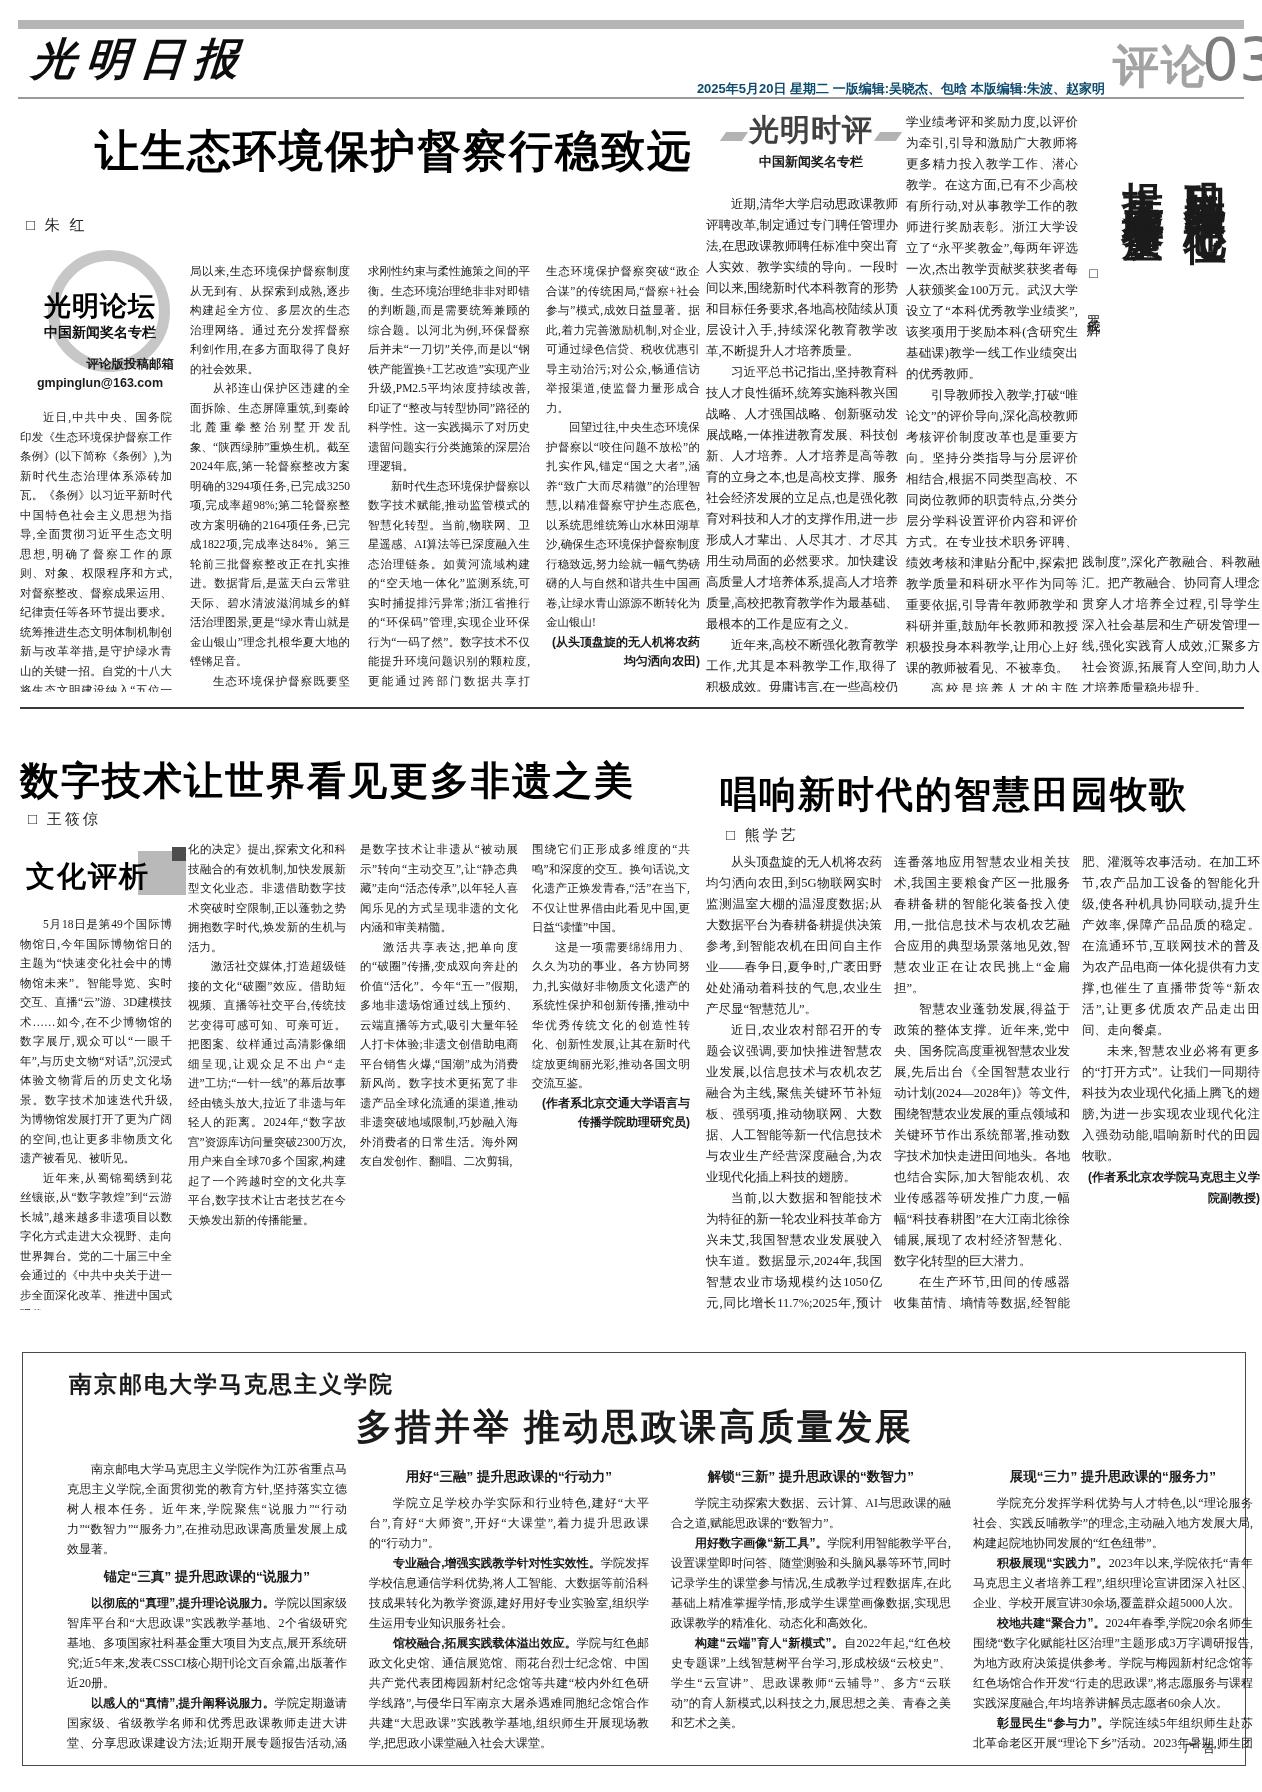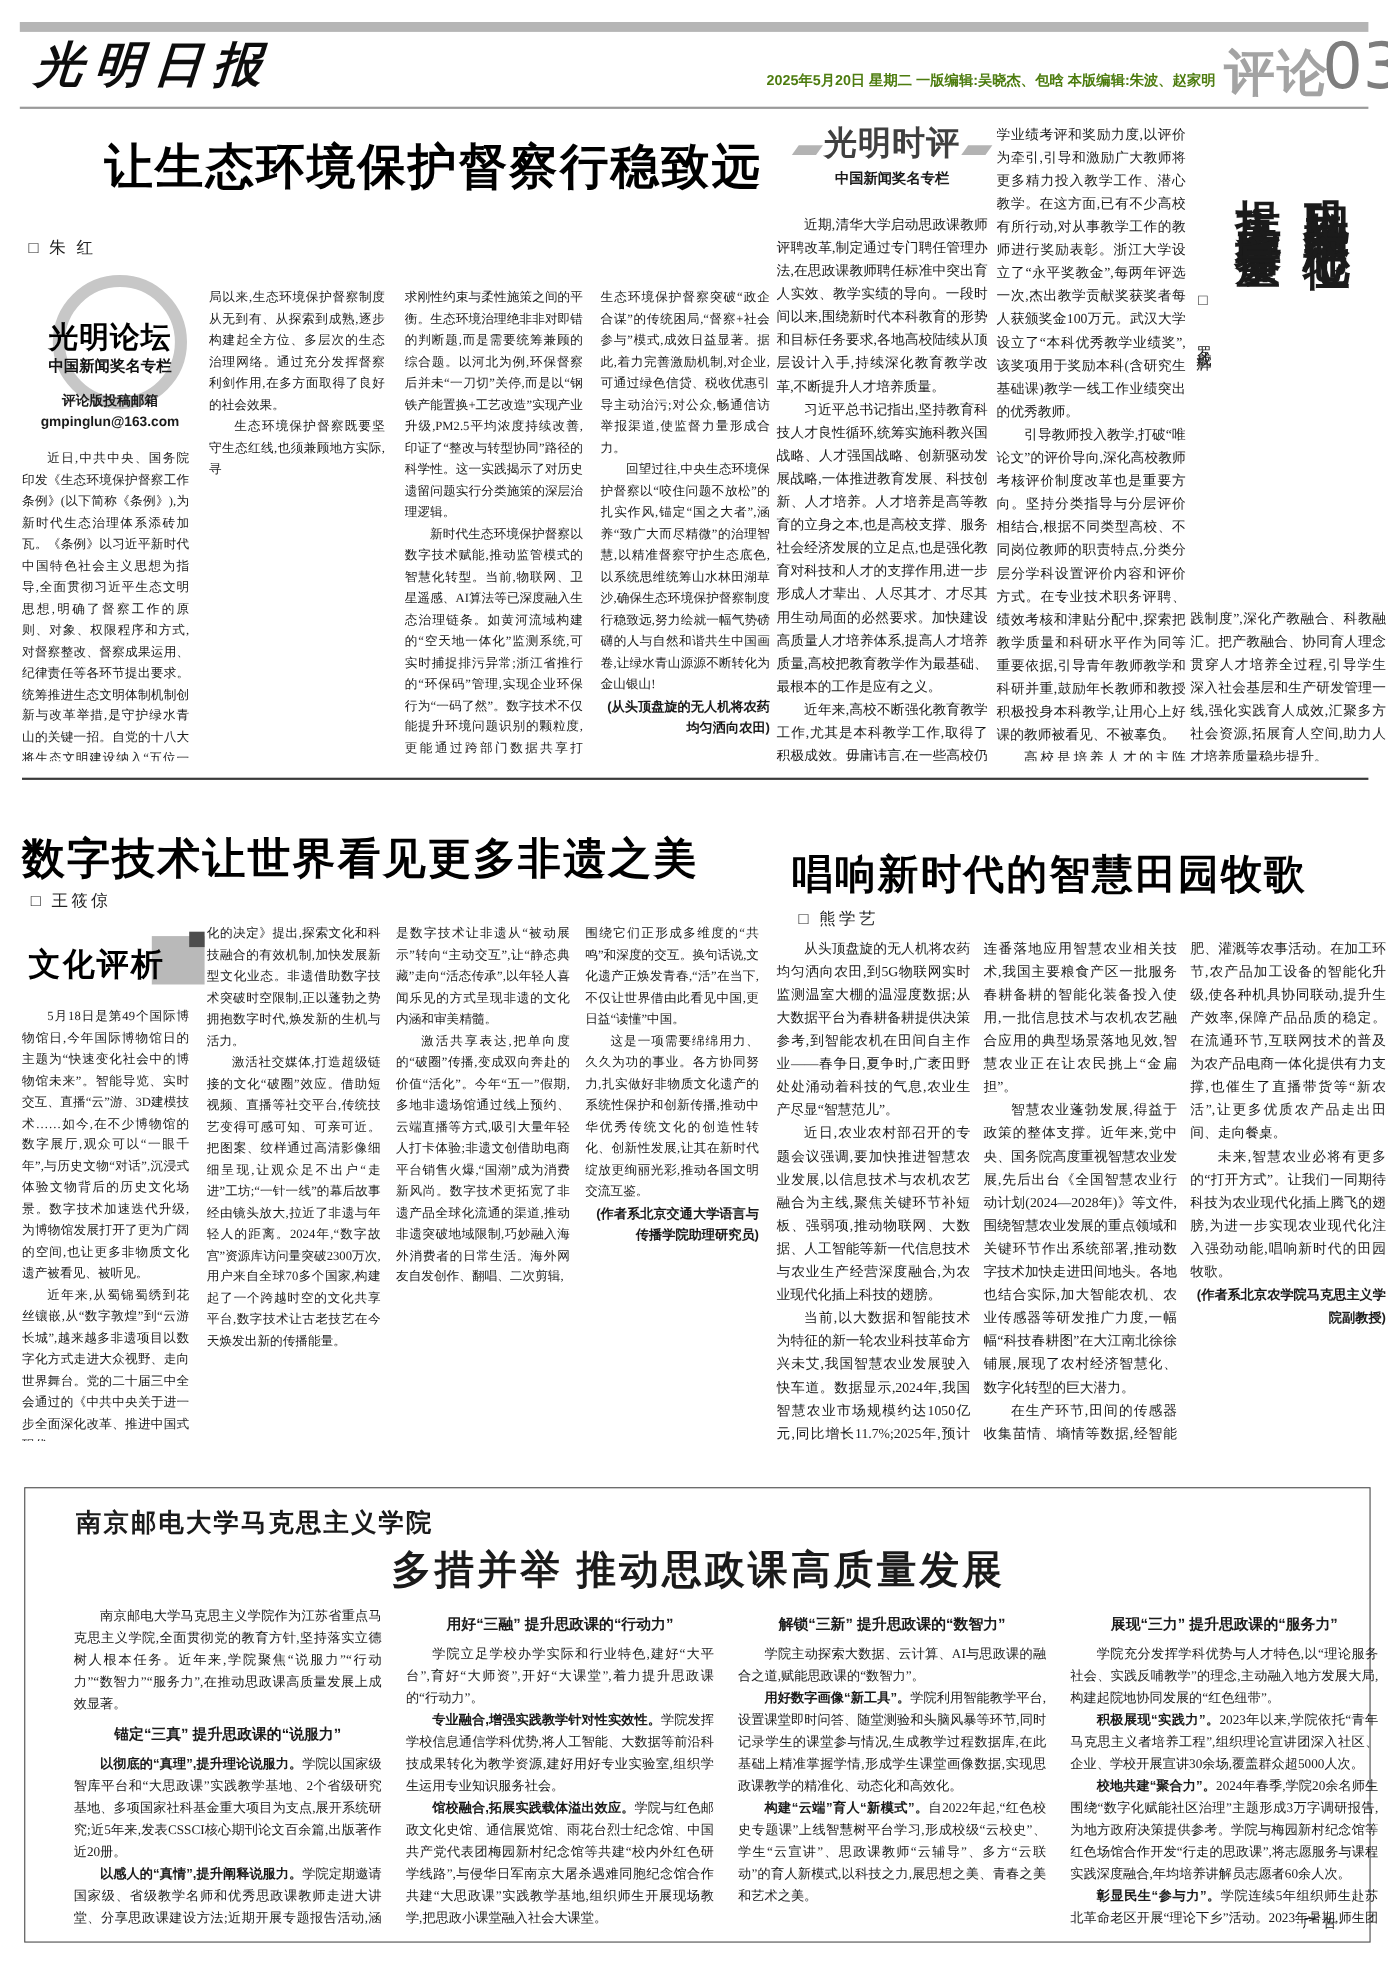--- a/index.html
+++ b/index.html
@@ -3,22 +3,22 @@
 <meta charset="utf-8">
 <style>
   html,body{margin:0;padding:0;background:#f2f2f2;}
   #page{position:relative;width:1262px;height:1792px;background:#ffffff;overflow:hidden;
         font-family:"Liberation Serif",serif;color:#1b1b1b;}
   .abs{position:absolute;}
   
   #topbar{left:18px;top:20px;width:1226px;height:9px;background:#b5b5b5;}
   #masthead{left:32px;top:30px;font-size:44px;font-weight:bold;font-style:italic;
             letter-spacing:10px;color:#0d0d0d;font-family:"DejaVu Serif",serif;transform:skewX(-4deg);}
-  #dateline{left:560px;top:64px;width:545px;text-align:right;font-family:"Liberation Sans",sans-serif;
-            font-size:13px;font-weight:bold;color:#4d7c0f;}
+  #dateline{left:560px;top:80px;width:545px;text-align:right;font-family:"Liberation Sans",sans-serif;
+            font-size:13px;font-weight:bold;color:#0c4a6e;}
   #section-name{left:1113px;top:36px;font-size:46px;font-weight:900;color:#a3a3a3;
                 font-family:"Liberation Sans",sans-serif;letter-spacing:2px;}
   #page-num{left:1202px;top:26px;font-size:58px;font-weight:400;color:#7e7e7e;
             font-family:"DejaVu Sans",sans-serif;}
   #header-rule{left:18px;top:97px;width:1226px;height:2px;background:#9a9a9a;}
   
   .headline{font-weight:900;color:#000;letter-spacing:2px;font-family:"Liberation Serif",serif;white-space:nowrap;}
   .byline{font-size:15px;color:#222;letter-spacing:3px;}
   
   .col{position:absolute;text-align:justify;overflow:hidden;}
@@ -35,21 +35,21 @@
                 font-weight:bold;font-size:13.5px;margin:8px 0 6px 0;}
   
   #luntan{left:26px;top:244px;width:148px;height:158px;text-align:center;}
   #luntan-ring{position:absolute;left:22px;top:6px;width:100px;height:100px;border:11px solid #c7c7c7;
                border-radius:50%;}
   #luntan-title{position:absolute;left:0;top:44px;width:148px;font-size:27px;font-weight:900;
                 color:#000000;font-family:"Liberation Sans",sans-serif;letter-spacing:1px;}
   #luntan-sub{position:absolute;left:0;top:80px;width:148px;font-size:14px;font-weight:bold;
               font-family:"Liberation Sans",sans-serif;color:#111;}
   #luntan-maillabel{position:absolute;left:0;top:112px;width:148px;font-size:12.5px;font-weight:bold;
-                    font-family:"Liberation Sans",sans-serif;}
+                    font-family:"Liberation Sans",sans-serif;text-align:right;}
   #luntan-mail{position:absolute;left:0;top:132px;width:148px;font-size:12.5px;font-weight:bold;
                font-family:"Liberation Sans",sans-serif;}
   
   #shiping{left:716px;top:110px;width:190px;height:72px;text-align:center;}
   #shiping-title{font-size:30px;font-weight:900;color:#404040;font-family:"Liberation Sans",sans-serif;
                  letter-spacing:1px;display:inline-block;}
   #shiping-sub{font-size:13px;font-weight:bold;font-family:"Liberation Sans",sans-serif;margin-top:2px;}
   .slash{display:inline-block;width:22px;height:9px;background:#b3b3b3;transform:skewX(-35deg);
          vertical-align:middle;margin:0 4px;}
   
@@ -95,20 +95,21 @@
     <div id="luntan-sub">中国新闻奖名专栏</div>
     <div id="luntan-maillabel">评论版投稿邮箱</div>
     <div id="luntan-mail">gmpinglun@163.com</div>
   </div>
 
   <div class="col small" style="left:20px;top:408px;width:152px;height:284px;">
       <p class="p">近日,中共中央、国务院印发《生态环境保护督察工作条例》(以下简称《条例》),为新时代生态治理体系添砖加瓦。《条例》以习近平新时代中国特色社会主义思想为指导,全面贯彻习近平生态文明思想,明确了督察工作的原则、对象、权限程序和方式,对督察整改、督察成果运用、纪律责任等各环节提出要求。统筹推进生态文明体制机制创新与改革举措,是守护绿水青山的关键一招。自党的十八大将生态文明建设纳入“五位一体”总体布</p>
     </div>
   <div class="col small" style="left:190px;top:262px;width:160px;height:430px;">
       <p class="cont">局以来,生态环境保护督察制度从无到有、从探索到成熟,逐步构建起全方位、多层次的生态治理网络。通过充分发挥督察利剑作用,在多方面取得了良好的社会效果。</p>
+      <p class="p">从祁连山保护区违建的全面拆除、生态屏障重筑,到秦岭北麓重拳整治别墅开发乱象、“陕西绿肺”重焕生机。截至2024年底,第一轮督察整改方案明确的3294项任务,已完成3250项,完成率超98%;第二轮督察整改方案明确的2164项任务,已完成1822项,完成率达84%。第三轮前三批督察整改正在扎实推进。数据背后,是蓝天白云常驻天际、碧水清波滋润城乡的鲜活治理图景,更是“绿水青山就是金山银山”理念扎根华夏大地的铿锵足音。</p>
       <p class="p">生态环境保护督察既要坚守生态红线,也须兼顾地方实际,寻</p>
     </div>
   <div class="col small" style="left:368px;top:262px;width:162px;height:430px;">
       <p class="cont">求刚性约束与柔性施策之间的平衡。生态环境治理绝非非对即错的判断题,而是需要统筹兼顾的综合题。以河北为例,环保督察后并未“一刀切”关停,而是以“钢铁产能置换+工艺改造”实现产业升级,PM2.5平均浓度持续改善,印证了“整改与转型协同”路径的科学性。这一实践揭示了对历史遗留问题实行分类施策的深层治理逻辑。</p>
       <p class="p">新时代生态环境保护督察以数字技术赋能,推动监管模式的智慧化转型。当前,物联网、卫星遥感、AI算法等已深度融入生态治理链条。如黄河流域构建的“空天地一体化”监测系统,可实时捕捉排污异常;浙江省推行的“环保码”管理,实现企业环保行为“一码了然”。数字技术不仅能提升环境问题识别的颗粒度,更能通过跨部门数据共享打破“信息孤岛”,实现“问题发现—交办—整改—反馈”闭环管理,让督察从“人海战术”转向“智慧治理”。</p>
     </div>
   <div class="col small" style="left:546px;top:262px;width:154px;height:430px;">
       <p class="cont">生态环境保护督察突破“政企合谋”的传统困局,“督察+社会参与”模式,成效日益显著。据此,着力完善激励机制,对企业,可通过绿色信贷、税收优惠引导主动治污;对公众,畅通信访举报渠道,使监督力量形成合力。</p>
       <p class="p">回望过往,中央生态环境保护督察以“咬住问题不放松”的扎实作风,锚定“国之大者”,涵养“致广大而尽精微”的治理智慧,以精准督察守护生态底色,以系统思维统筹山水林田湖草沙,确保生态环境保护督察制度行稳致远,努力绘就一幅气势磅礴的人与自然和谐共生中国画卷,让绿水青山源源不断转化为金山银山!</p>
       <p class="credit">(从头顶盘旋的无人机将农药均匀洒向农田)</p>

